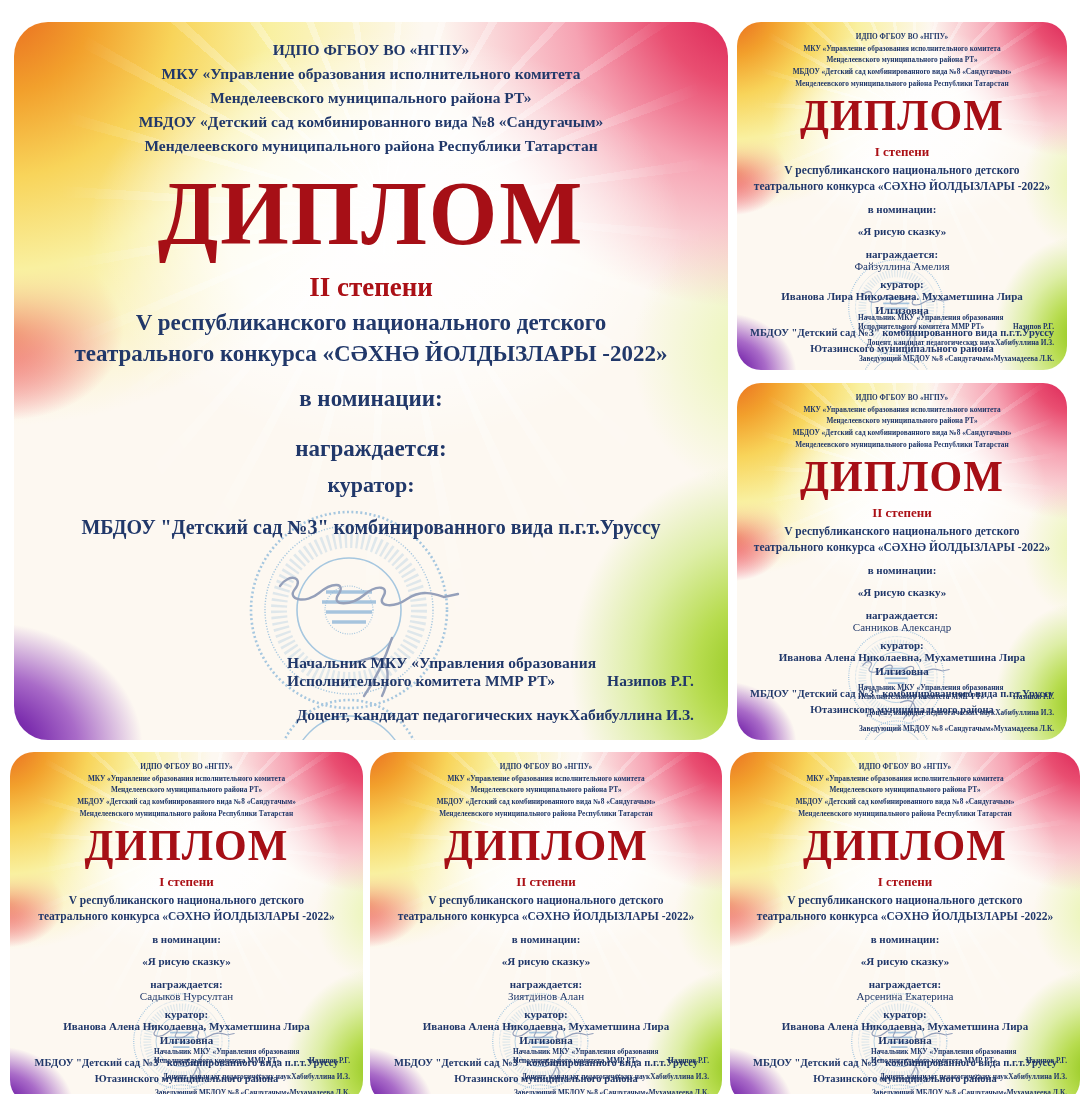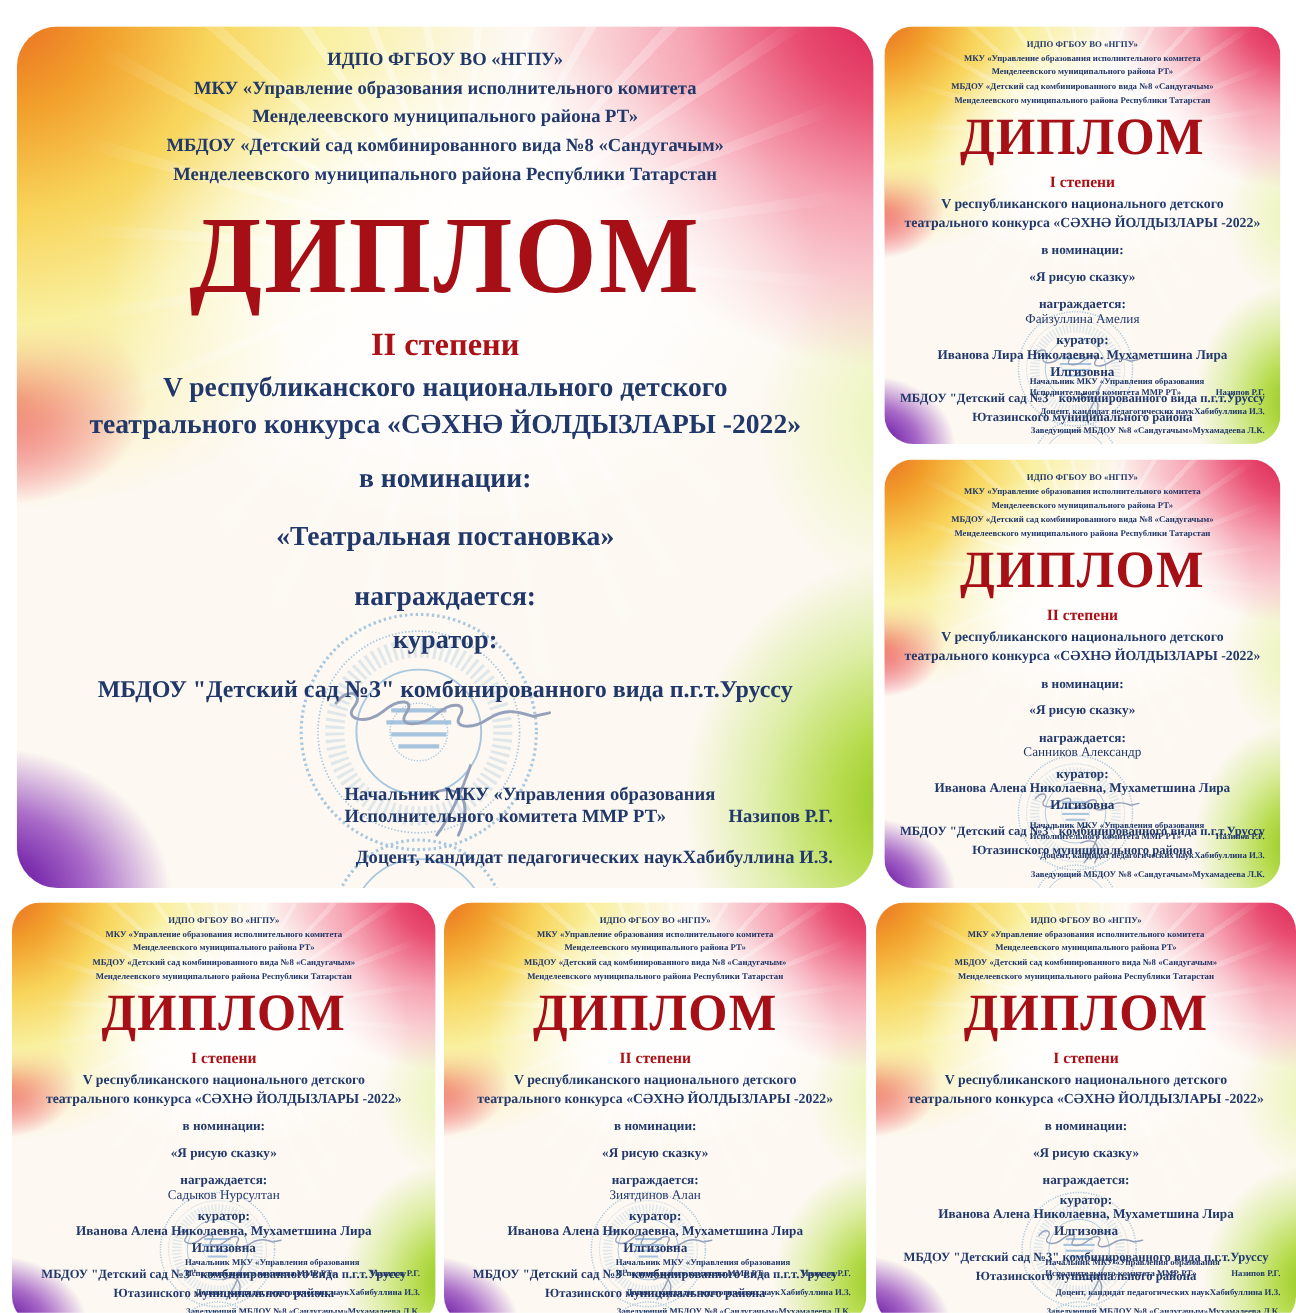--- a/index.html
+++ b/index.html
@@ -99,21 +99,20 @@
 
     <div class="title tx">ДИПЛОМ</div>
     <div class="degree tx">II степени</div>
 
     <div class="comp tx">
       <div>V  республиканского национального детского</div>
       <div>театрального конкурса  «СӘХНӘ ЙОЛДЫЗЛАРЫ -2022»</div>
     </div>
 
     <div class="nomlabel tx">в номинации:</div>
-    <div class="nom tx">«Театральная постановка»</div>
 
     <div class="awlabel tx">награждается:</div>
 
     <div class="curlabel tx">куратор:</div>
 
     <div class="inst tx">
       <div>МБДОУ "Детский сад №3" комбинированного вида п.г.т.Уруссу</div>
 
     </div>
 
@@ -446,20 +445,21 @@
 
     <div class="comp tx">
       <div>V  республиканского национального детского</div>
       <div>театрального конкурса  «СӘХНӘ ЙОЛДЫЗЛАРЫ -2022»</div>
     </div>
 
     <div class="nomlabel tx">в номинации:</div>
     <div class="nom tx">«Я рисую сказку»</div>
 
     <div class="awlabel tx">награждается:</div>
+    <div class="awardee tx">Арсенина Екатерина</div>
 
     <div class="curlabel tx">куратор:</div>
     <div class="curator tx">Иванова Алена Николаевна, Мухаметшина Лира Илгизовна</div>
 
     <div class="inst tx">
       <div>МБДОУ "Детский сад №3" комбинированного вида п.г.т.Уруссу</div>
       <div>Ютазинского муниципального района</div>
     </div>
 
     <svg class="seal" viewBox="0 0 340 300" preserveAspectRatio="xMidYMid meet" aria-hidden="true">

